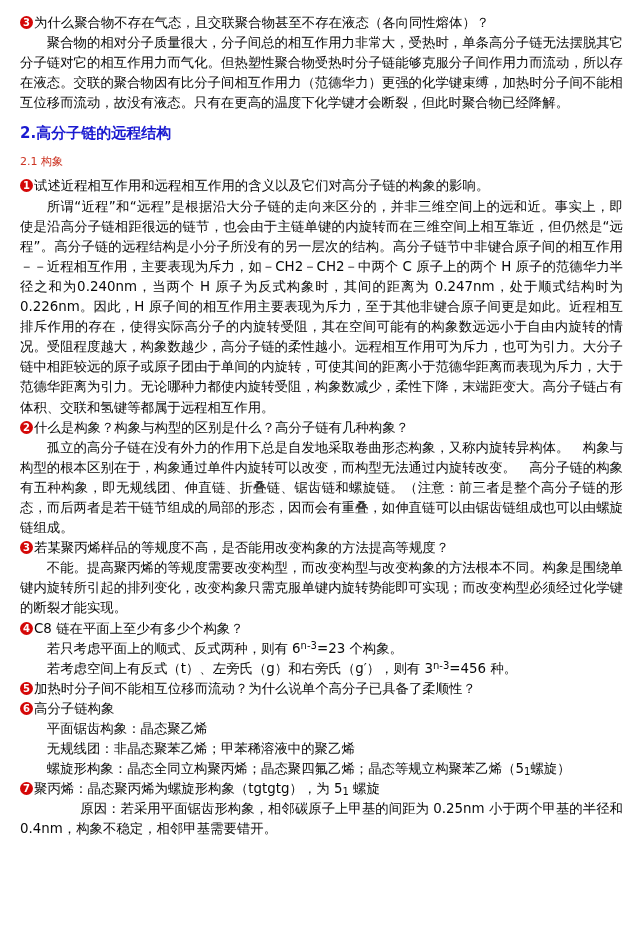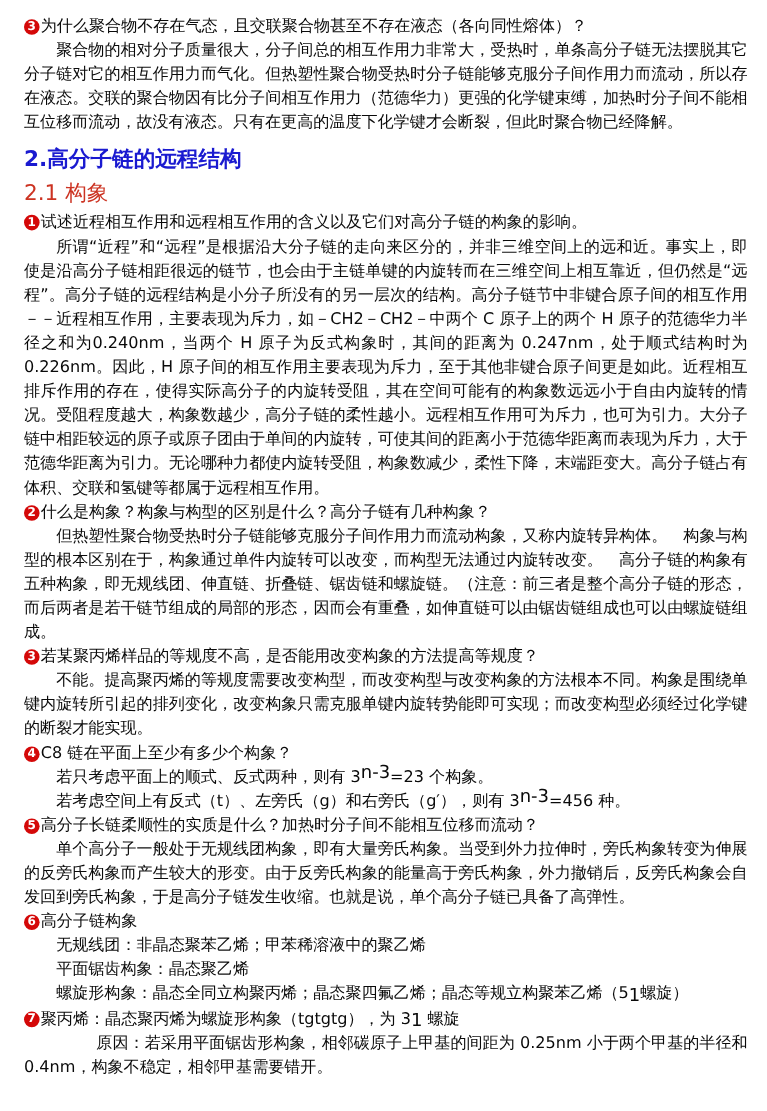--- a/index.html
+++ b/index.html
@@ -22,28 +22,28 @@
     background: #ffffff;
   }
   .doc {
     font-size: 13.4px;
     line-height: 20.1px;
     text-align: justify;
   }
   .h1 {
     color: var(--heading-blue, #1a1ad0);
     font-weight: 700;
-    font-size: 18px;
+    font-size: 15px;
     line-height: 24px;
     margin: 8px 0 7px 0;
     text-align: left;
   }
   .h2 {
     color: var(--subheading-red, #cc3322);
-    font-size: 18px;
+    font-size: 11px;
     line-height: 20px;
     margin: 0 0 4px 0;
     text-align: left;
   }
   .q, .para {
     margin: 0;
   }
   .marker {
     display: inline-block;
     width: 13px;
@@ -54,46 +54,45 @@
     font-size: 10px;
     line-height: 13px;
     text-align: center;
     font-weight: 700;
     margin-right: 1px;
     vertical-align: 1px;
     text-indent: 0;
   }
   .bold { font-weight: 400; }
   sup, sub {
-    font-size: 15px;
+    font-size: 10px;
     line-height: 0;
   }
   sup { vertical-align: 4px; }
   sub { vertical-align: -2px; }
 </style>
 </head>
 <body style="color: rgb(10, 10, 10); background: rgb(255, 255, 255);">
 
 <div class="page">
   <div class="doc" id="doc">
       <div class="q"><span class="marker">3</span><span>为什么聚合物不存在气态，且交联聚合物甚至不存在液态（各向同性熔体）？</span></div>
       <div class="para" style="text-indent: 2em;"><span>聚合物的相对分子质量很大，分子间总的相互作用力非常大，受热时，单条高分子链无法摆脱其它分子链对它的相互作用力而气化。但热塑性聚合物受热时分子链能够克服分子间作用力而流动，所以存在液态。交联的聚合物因有比分子间相互作用力（范德华力）更强的化学键束缚，加热时分子间不能相互位移而流动，故没有液态。只有在更高的温度下化学键才会断裂，但此时聚合物已经降解。</span></div>
       <div class="h1">2.高分子链的远程结构</div>
       <div class="h2">2.1 构象</div>
       <div class="q"><span class="marker">1</span><span>试述近程相互作用和远程相互作用的含义以及它们对高分子链的构象的影响。</span></div>
       <div class="para" style="text-indent: 2em;"><span>所谓“近程”和“远程”是根据沿大分子链的走向来区分的，并非三维空间上的远和近。事实上，即使是沿高分子链相距很远的链节，也会由于主链单键的内旋转而在三维空间上相互靠近，但仍然是“远程”。高分子链的远程结构是小分子所没有的另一层次的结构。高分子链节中非键合原子间的相互作用－－近程相互作用，主要表现为斥力，如－CH2－CH2－中两个 C 原子上的两个 H 原子的范德华力半径之和为0.240nm，当两个 H 原子为反式构象时，其间的距离为 0.247nm，处于顺式结构时为 0.226nm。因此，H 原子间的相互作用主要表现为斥力，至于其他非键合原子间更是如此。近程相互排斥作用的存在，使得实际高分子的内旋转受阻，其在空间可能有的构象数远远小于自由内旋转的情况。受阻程度越大，构象数越少，高分子链的柔性越小。远程相互作用可为斥力，也可为引力。大分子链中相距较远的原子或原子团由于单间的内旋转，可使其间的距离小于范德华距离而表现为斥力，大于范德华距离为引力。</span><span class="bold">无论哪种力都使内旋转受阻，构象数减少，柔性下降，末端距变大</span><span>。高分子链占有体积、交联和氢键等都属于远程相互作用。</span></div>
       <div class="q"><span class="marker">2</span><span>什么是构象？构象与构型的区别是什么？高分子链有几种构象？</span></div>
-      <div class="para" style="text-indent: 2em;"><span>但热塑性聚合物受热时分子链能够克服分子间作用力而流动</span><span class="bold">构象</span><span>，又称内旋转异构体。　构象与构型的根本区别在于，构象通过单件内旋转可以改变，而构型无法通过内旋转改变。　高分子链的构象有五种构象，即无规线团、伸直链、折叠链、锯齿链和螺旋链。（注意：前三者是整个高分子链的形态，而后两者是若干链节组成的局部的形态，因而会有重叠，如伸直链可以由锯齿链组成也可以由螺旋链组成。</span></div>
+      <div class="para" style="text-indent: 2em;"><span>孤立的高分子链在没有外力的作用下总是自发地采取卷曲形态</span><span class="bold">构象</span><span>，又称内旋转异构体。　构象与构型的根本区别在于，构象通过单件内旋转可以改变，而构型无法通过内旋转改变。　高分子链的构象有五种构象，即无规线团、伸直链、折叠链、锯齿链和螺旋链。（注意：前三者是整个高分子链的形态，而后两者是若干链节组成的局部的形态，因而会有重叠，如伸直链可以由锯齿链组成也可以由螺旋链组成。</span></div>
       <div class="q"><span class="marker">3</span><span>若某聚丙烯样品的等规度不高，是否能用改变构象的方法提高等规度？</span></div>
       <div class="para" style="text-indent: 2em;"><span>不能。提高聚丙烯的等规度需要改变构型，而改变构型与改变构象的方法根本不同。构象是围绕单键内旋转所引起的排列变化，改变构象只需克服单键内旋转势能即可实现；而改变构型必须经过化学键的断裂才能实现。</span></div>
       <div class="q"><span class="marker">4</span><span>C8 链在平面上至少有多少个构象？</span></div>
-      <div class="para" style="text-indent: 2em;"><span>若只考虑平面上的顺式、反式两种，则有 3</span><sup class="bold">n-3</sup><span>=23 个构象。</span></div>
+      <div class="para" style="text-indent: 2em;"><span>若只考虑平面上的顺式、反式两种，则有 6</span><sup class="bold">n-3</sup><span>=23 个构象。</span></div>
       <div class="para" style="text-indent: 2em;"><span>若考虑空间上有反式（t）、左旁氏（g）和右旁氏（g′），则有 3</span><sup class="bold">n-3</sup><span>=456 种。</span></div>
-      <div class="q"><span class="marker">5</span><span>高分子长链柔顺性的实质是什么？加热时分子间不能相互位移而流动？</span></div>
-      <div class="para" style="text-indent: 2em;"><span>单个高分子一般处于无规线团构象，即有大量旁氏构象。当受到外力拉伸时，旁氏构象转变为伸展的反旁氏构象而产生较大的形变。由于反旁氏构象的能量高于旁氏构象，外力撤销后，反旁氏构象会自发回到旁氏构象，于是高分子链发生收缩。也就是说，单个高分子链已具备了高弹性。</span></div>
+      <div class="q"><span class="marker">5</span><span>加热时分子间不能相互位移而流动？为什么说单个高分子已具备了柔顺性？</span></div>
       <div class="q"><span class="marker">6</span><span>高分子链构象</span></div>
+      <div class="para" style="text-indent: 2em;"><span>平面锯齿构象：晶态聚乙烯</span></div>
       <div class="para" style="text-indent: 2em;"><span>无规线团：非晶态聚苯乙烯；甲苯稀溶液中的聚乙烯</span></div>
-      <div class="para" style="text-indent: 2em;"><span>平面锯齿构象：晶态聚乙烯</span></div>
       <div class="para" style="text-indent: 2em;"><span>螺旋形构象：晶态全同立构聚丙烯；晶态聚四氟乙烯；晶态等规立构聚苯乙烯（5</span><sub>1</sub><span>螺旋）</span></div>
-      <div class="q"><span class="marker">7</span><span>聚丙烯：晶态聚丙烯为螺旋形构象（tgtgtg），为 3</span><sub>1</sub><span> 螺旋</span></div>
+      <div class="q"><span class="marker">7</span><span>聚丙烯：晶态聚丙烯为螺旋形构象（tgtgtg），为 5</span><sub>1</sub><span> 螺旋</span></div>
       <div class="para" style="text-indent: 4.5em;"><span>原因：若采用平面锯齿形构象，相邻碳原子上甲基的间距为 0.25nm 小于两个甲基的半径和0.4nm，构象不稳定，相邻甲基需要错开。</span></div>
     </div>
 </div>
 
 </body></html>

